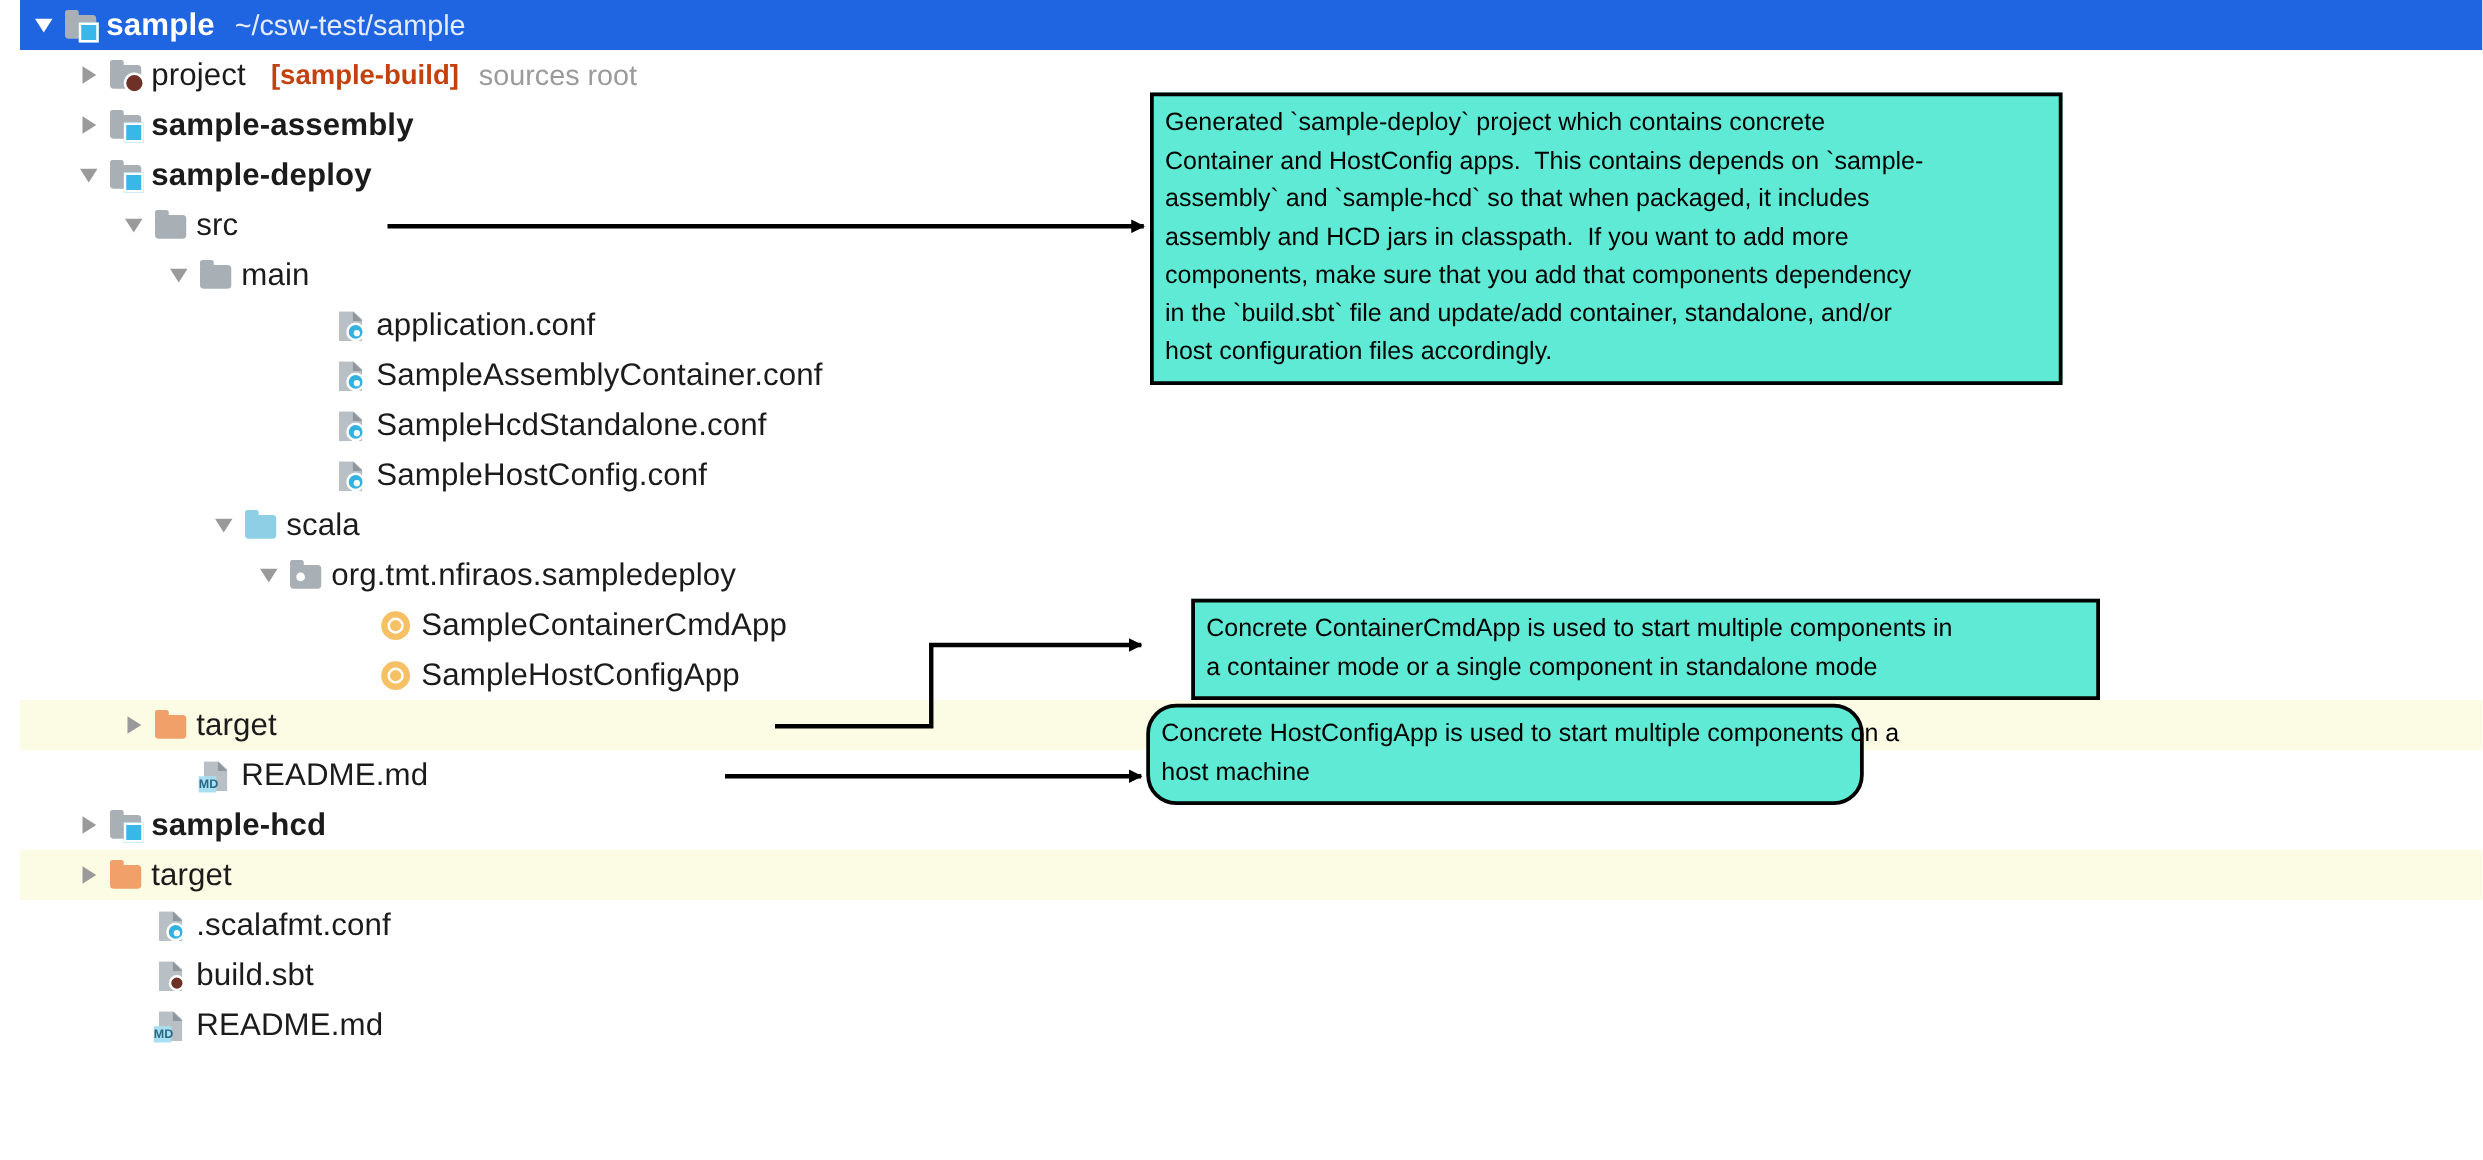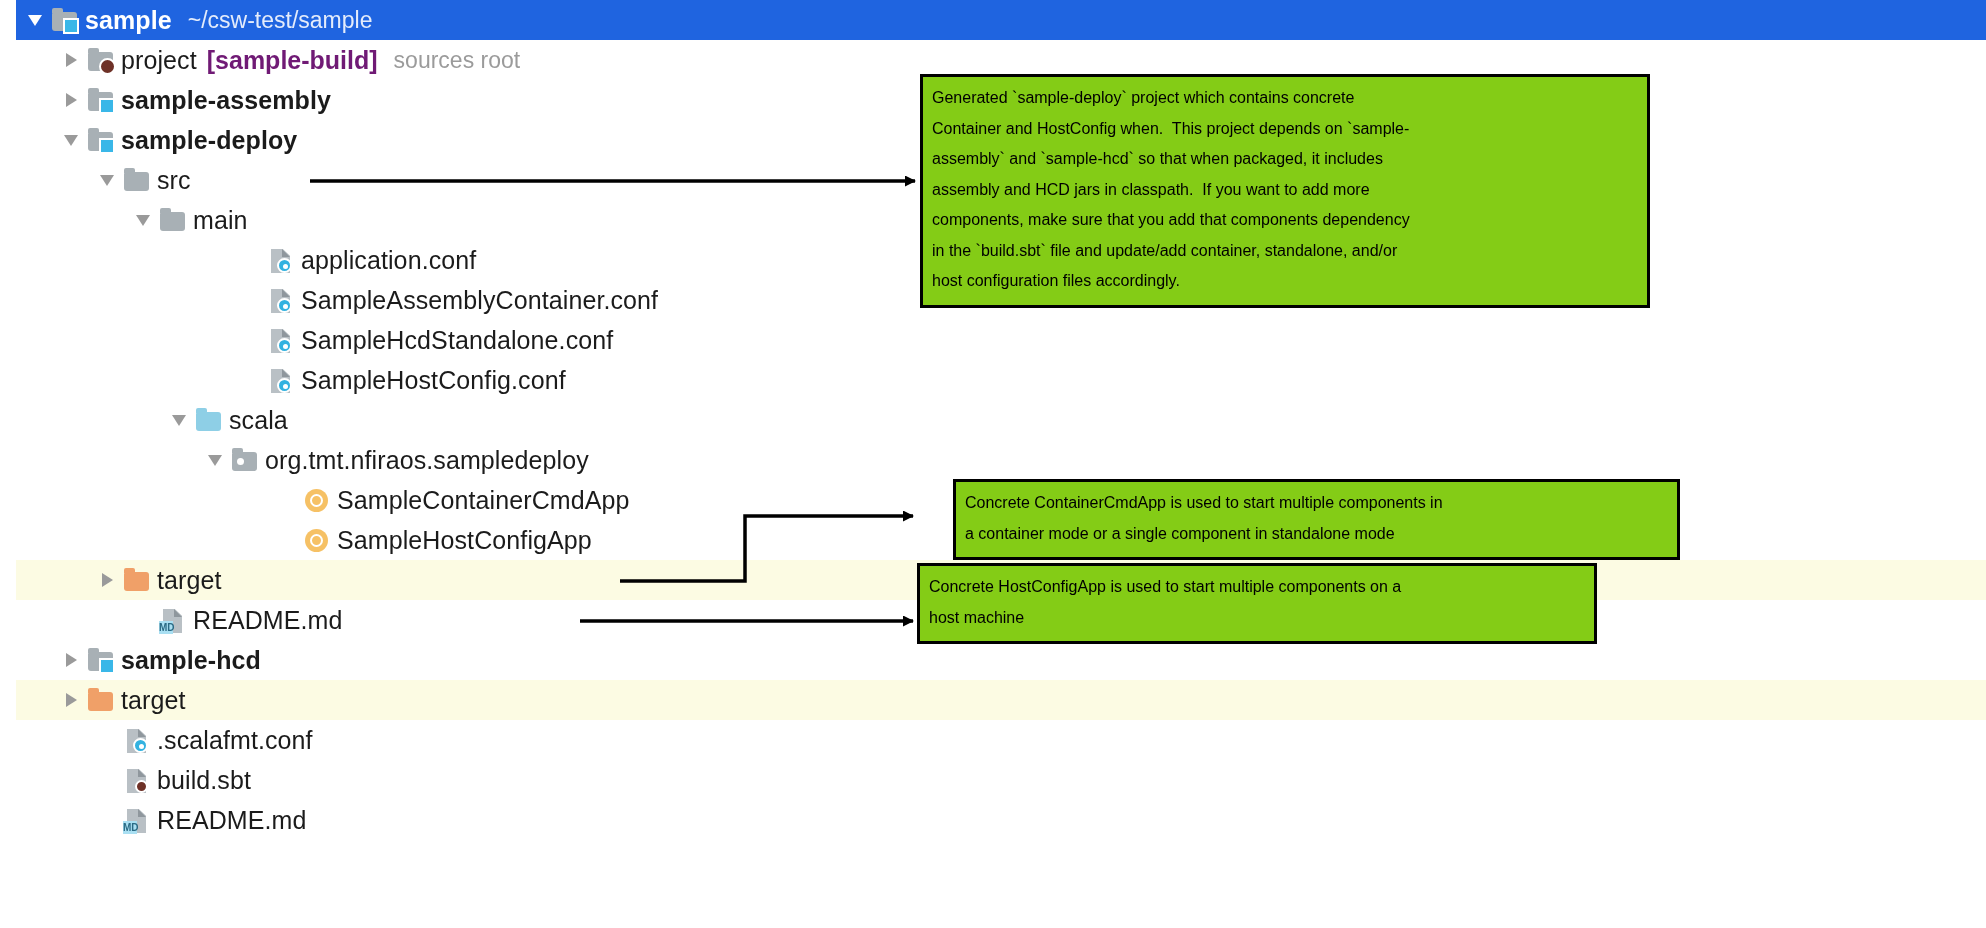--- a/index.html
+++ b/index.html
@@ -62,24 +62,24 @@
   }
   .label.bold { font-weight: bold; }
   .row.selected .label { color: #ffffff; }
   .sublabel {
     font-size: 23px;
     color: #9b9b9b;
     margin-left: 16px;
   }
   .row.selected .sublabel { color: #e4ecfb; }
   .tag {
-    font-size: 25px;
+    font-size: 22px;
     font-weight: bold;
-    color: #701a75;
-    margin-left: 10px;
+    color: #c2410c;
+    margin-left: 20px;
   }
 
   
   .ic-folder, .ic-folder-src, .ic-folder-res, .ic-folder-target,
   .ic-folder-scala, .ic-pkg {
     position: absolute; left: 2px; top: 6px;
     width: 25px; height: 19px;
     border-radius: 2px 3px 3px 3px;
     background: #a8b0b5;
   }
@@ -189,23 +189,23 @@
     content: "";
     width: 9px; height: 9px;
     border-radius: 50%;
     border: 2px solid #ffffff;
   }
 
   
   .callout {
     position: absolute;
     border: 3px solid #000000;
-    background: #84cc16;
+    background: #5eead4;
     padding: 6px 9px 8px 9px;
-    font-size: 16px;
+    font-size: 20px;
     line-height: 30.5px;
     color: #000000;
     font-family: "Liberation Sans", sans-serif;
   }
   .callout div { white-space: pre; }
 
   
   .arrow-svg {
     position: absolute;
     left: 0; top: 0;
@@ -459,31 +459,31 @@
 
     <line x1="310" y1="181" x2="915" y2="181" stroke="#000000" stroke-width="3.5" marker-end="url(#ah)"></line>
 
     <path d="M620,581 L745,581 L745,516 L913,516" stroke="#000000" stroke-width="3.5" fill="none" marker-end="url(#ah)"></path>
 
     <line x1="580" y1="621" x2="913" y2="621" stroke="#000000" stroke-width="3.5" marker-end="url(#ah)"></line>
   </svg>
 
   <div class="callout" id="callout-0" style="left:920px; top:74px; width:730px;">
       <div>Generated `sample-deploy` project which contains concrete</div>
-      <div>Container and HostConfig when.  This project depends on `sample-</div>
+      <div>Container and HostConfig apps.  This contains depends on `sample-</div>
       <div>assembly` and `sample-hcd` so that when packaged, it includes</div>
       <div>assembly and HCD jars in classpath.  If you want to add more</div>
       <div>components, make sure that you add that components dependency</div>
       <div>in the `build.sbt` file and update/add container, standalone, and/or</div>
       <div>host configuration files accordingly.</div>
     </div>
 
   <div class="callout" id="callout-1" style="left:917px; top:479px; width:727px;margin-left:36px;">
       <div>Concrete ContainerCmdApp is used to start multiple components in</div>
       <div>a container mode or a single component in standalone mode</div>
     </div>
 
-  <div class="callout" id="callout-2" style="left:917px; top:563px; width:680px;">
+  <div class="callout" id="callout-2" style="left:917px; top:563px; width:574px;border-radius:24px;">
       <div>Concrete HostConfigApp is used to start multiple components on a</div>
       <div>host machine</div>
     </div>
 
 </div>
 
 </body></html>

